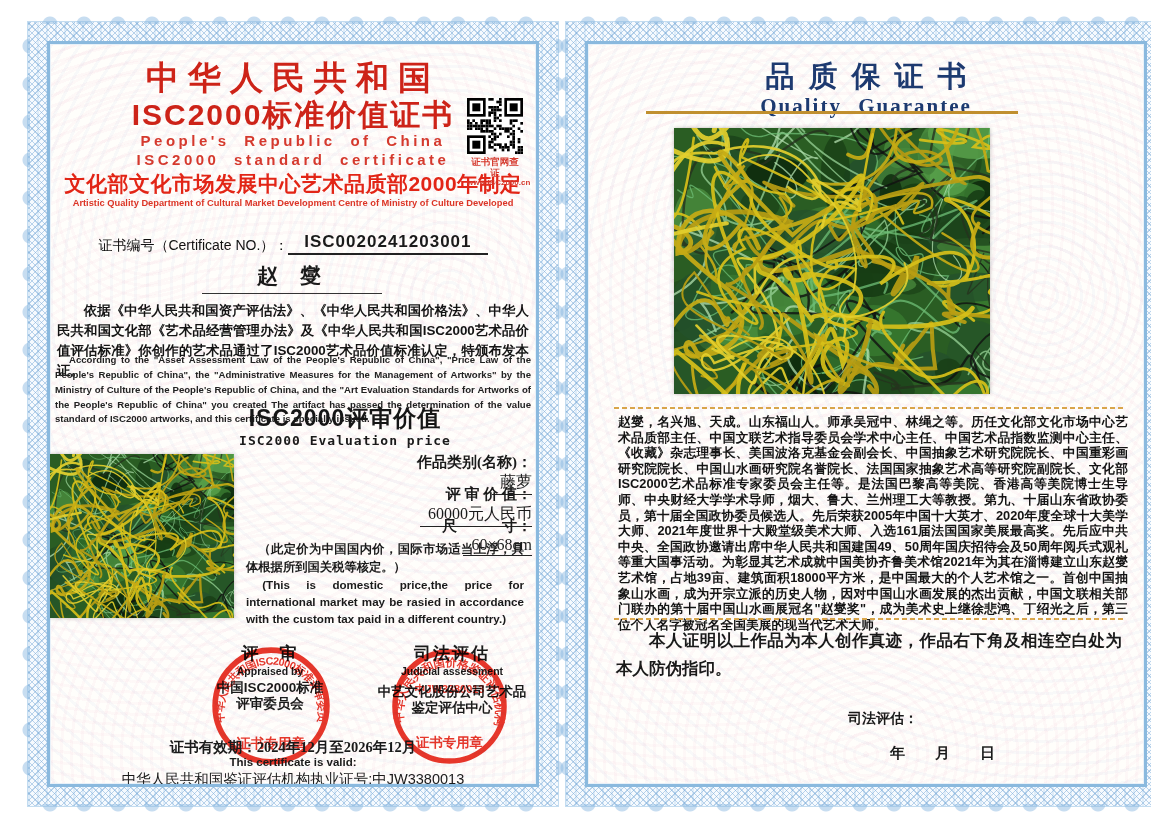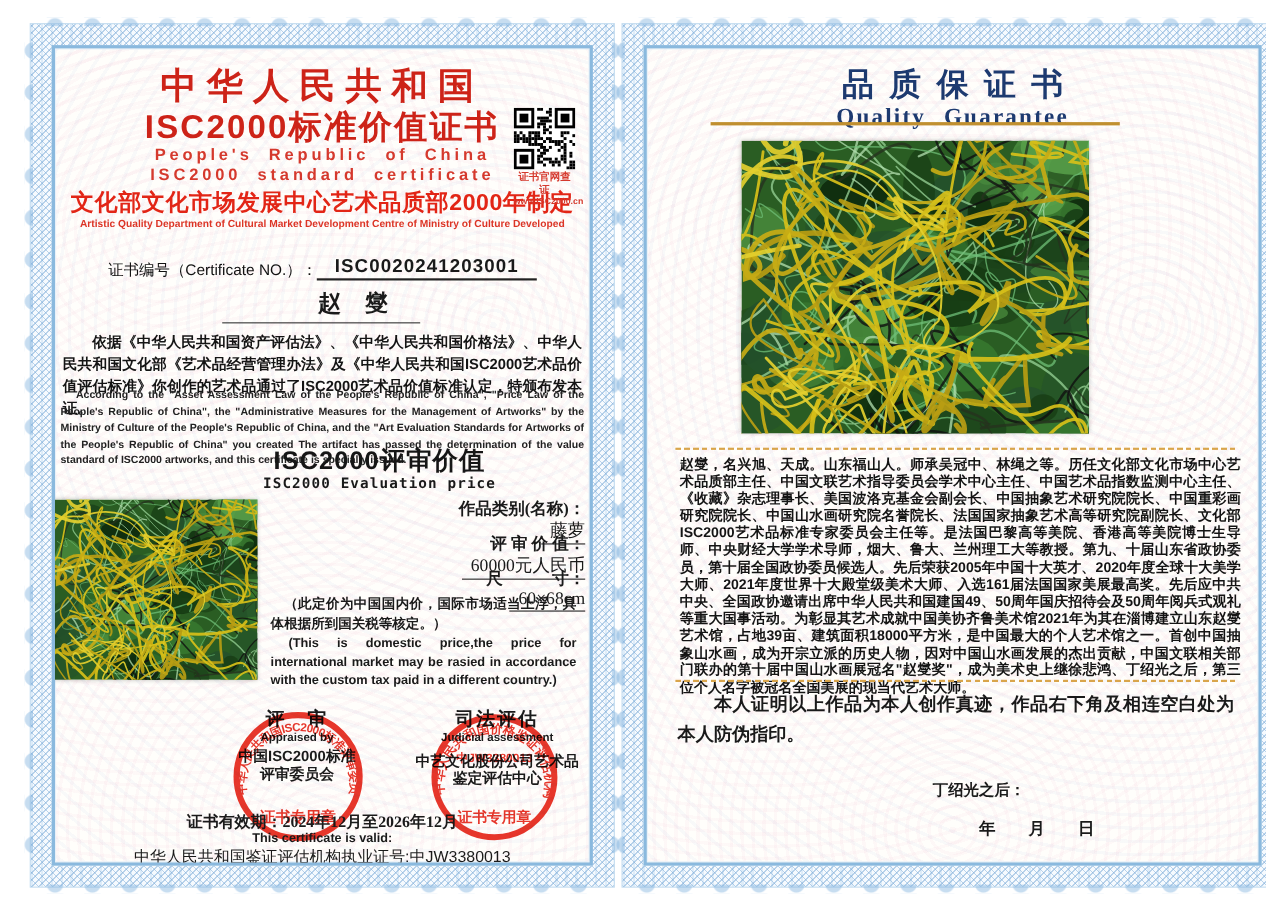--- a/index.html
+++ b/index.html
@@ -50,21 +50,21 @@
   .t-en2{top:107px;}
   .band-cn{top:126px;font-size:21px;font-weight:900;color:#e22516;letter-spacing:0.5px;}
   .band-en{top:154px;font-size:9.3px;font-weight:bold;color:#dc3526;}
   .qr-box{left:417px;top:54px;width:56px;}
   .qr-box svg{display:block;width:56px;height:56px;background:#fff;}
   .qr-cap{font-size:9.5px;font-weight:bold;color:#d5392d;text-align:center;line-height:11px;margin-top:2px;}
   .qr-cap2{font-size:8px;font-weight:bold;color:#d5392d;text-align:left;line-height:9px;}
   .certno{top:188px;display:flex;justify-content:center;align-items:flex-end;}
   .certno .lbl{font-size:14px;color:#111;}
   .certno .val{font-size:17px;font-weight:bold;border-bottom:2px solid #222;padding:0 16px 1px 16px;letter-spacing:1px;}
-  .artist{top:218px;font-size:21px;font-weight:bold;letter-spacing:8px;padding-left:32px;}
+  .artist{top:218px;font-size:21px;font-weight:bold;letter-spacing:8px;}
   .artist-line{top:249px;left:152px;width:180px;border-top:1.5px solid #333;height:0;}
   .body-cn{top:257px;left:7px;right:7px;font-size:13.4px;font-weight:600;line-height:1.5;text-indent:2em;text-align:justify;color:#141414;}
   .body-en{top:309px;left:5px;right:5px;font-size:9.6px;font-weight:bold;line-height:1.55;text-align:justify;text-indent:14px;color:#222;}
   .sec-t{top:359px;left:100px;width:390px;text-align:center;font-size:23px;font-weight:bold;letter-spacing:1px;color:#161616;}
   .sec-s{top:389px;left:100px;width:390px;text-align:center;font-size:13px;font-weight:bold;font-family:"DejaVu Sans Mono",monospace;letter-spacing:1px;}
   .art-small{left:0px;top:410px;width:184px;height:164px;}
   .art-small svg,.art-big svg{display:block;width:100%;height:100%;box-shadow:0 0 4px rgba(0,0,0,.25);}
   .fields{left:198px;top:409px;width:284px;}
   .frow{display:flex;align-items:flex-end;margin-bottom:7px;height:25px;flex-direction:column;}
   .frow .flbl{font-size:15px;font-weight:bold;font-family:"Liberation Serif",serif;white-space:pre;}
@@ -655,17 +655,17 @@
             <path d="M40.3,24.0 C56.2,14.0 73.5,10.6 96.6,47.8 C65.9,18.4 125.8,51.9 113.5,105.8 C79.0,137.4 161.4,118.4 145.8,87.3" fill="none" stroke="#e3cf2e" stroke-width="1.18" opacity="0.92" stroke-linecap="round"></path>
             <path d="M95.6,137.6 C92.7,126.7 98.3,140.0 66.4,174.3 C79.7,176.4 34.0,189.5 117.3,204.2 C120.0,206.8 114.0,182.7 167.6,178.2" fill="none" stroke="#c7ab15" stroke-width="2.14" opacity="0.92" stroke-linecap="round"></path>
           </svg>
     </div>
 
     <div class="abs wavy sep1"></div>
     <div class="abs bio">赵燮，名兴旭、天成。山东福山人。师承吴冠中、林绳之等。历任文化部文化市场中心艺术品质部主任、中国文联艺术指导委员会学术中心主任、中国艺术品指数监测中心主任、《收藏》杂志理事长、美国波洛克基金会副会长、中国抽象艺术研究院院长、中国重彩画研究院院长、中国山水画研究院名誉院长、法国国家抽象艺术高等研究院副院长、文化部ISC2000艺术品标准专家委员会主任等。是法国巴黎高等美院、香港高等美院博士生导师、中央财经大学学术导师，烟大、鲁大、兰州理工大等教授。第九、十届山东省政协委员，第十届全国政协委员候选人。先后荣获2005年中国十大英才、2020年度全球十大美学大师、2021年度世界十大殿堂级美术大师、入选161届法国国家美展最高奖。先后应中共中央、全国政协邀请出席中华人民共和国建国49、50周年国庆招待会及50周年阅兵式观礼等重大国事活动。为彰显其艺术成就中国美协齐鲁美术馆2021年为其在淄博建立山东赵燮艺术馆，占地39亩、建筑面积18000平方米，是中国最大的个人艺术馆之一。首创中国抽象山水画，成为开宗立派的历史人物，因对中国山水画发展的杰出贡献，中国文联相关部门联办的第十届中国山水画展冠名"赵燮奖"，成为美术史上继徐悲鸿、丁绍光之后，第三位个人名字被冠名全国美展的现当代艺术大师。</div>
     <div class="abs wavy sep2"></div>
 
     <div class="abs statement">本人证明以上作品为本人创作真迹，作品右下角及相连空白处为本人防伪指印。</div>
-    <div class="abs sig">丁绍光之后：</div>
+    <div class="abs sig">司法评估：</div>
     <div class="abs date">年　　月　　日</div>
   </div>
   </div>
 </div>
 
 </body></html>

